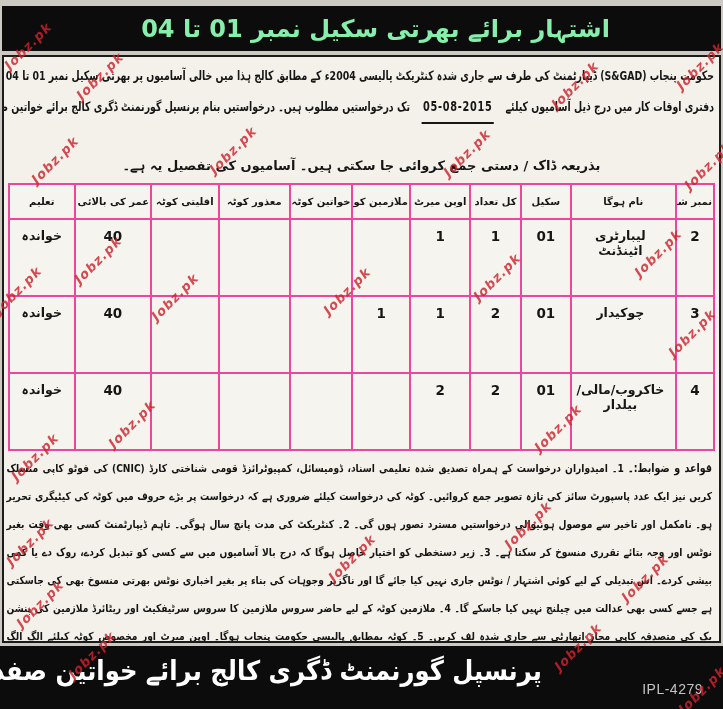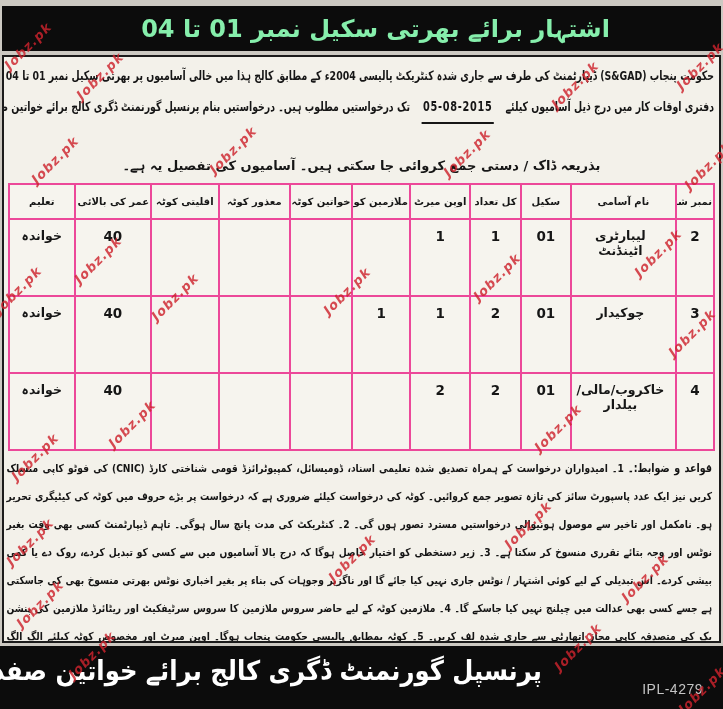--- a/index.html
+++ b/index.html
@@ -108,21 +108,21 @@
         <col style="width: 57px;">
         <col style="width: 62px;">
         <col style="width: 71px;">
         <col style="width: 67px;">
         <col style="width: 76px;">
         <col style="width: 65px;">
       </colgroup>
     <thead>
       <tr>
           <th>نمبر شمار</th>
-          <th>نام آسامی</th>
+          <th>نام ہوگا</th>
           <th>سکیل</th>
           <th>کل تعداد</th>
           <th>اوپن میرٹ</th>
           <th>ملازمین کوٹہ</th>
           <th>خواتین کوٹہ</th>
           <th>معذور کوٹہ</th>
           <th>اقلیتی کوٹہ</th>
           <th>عمر کی بالائی حد</th>
           <th>تعلیم</th>
         </tr>

